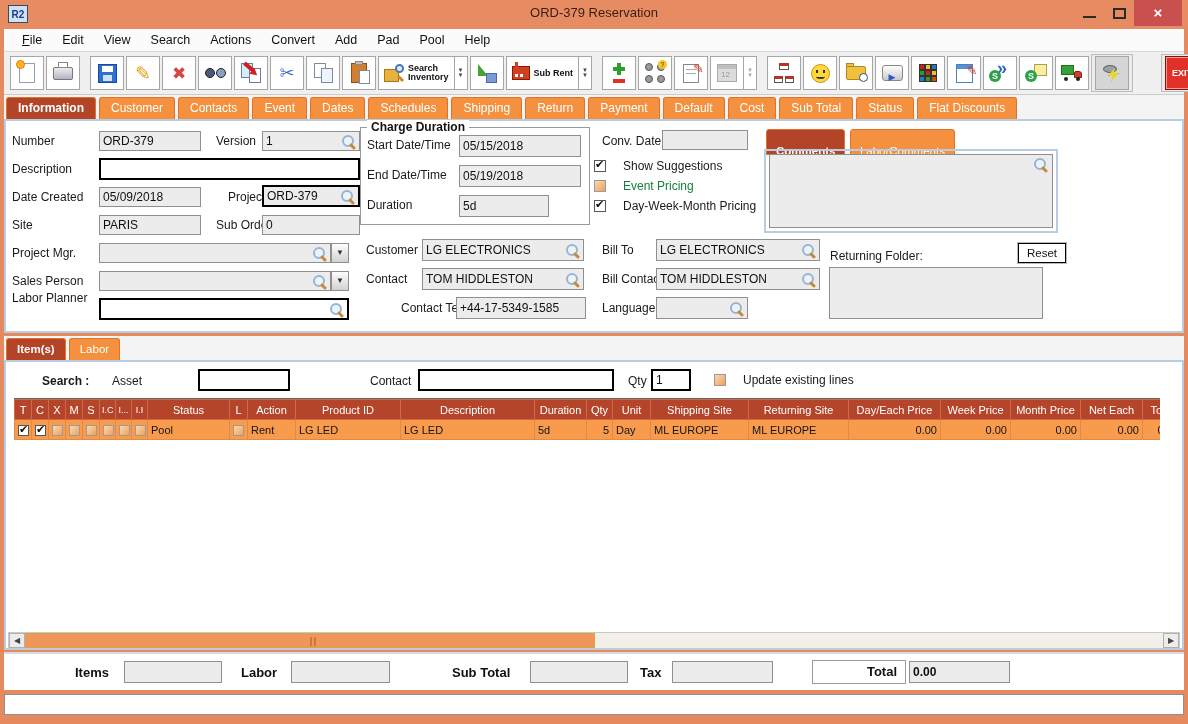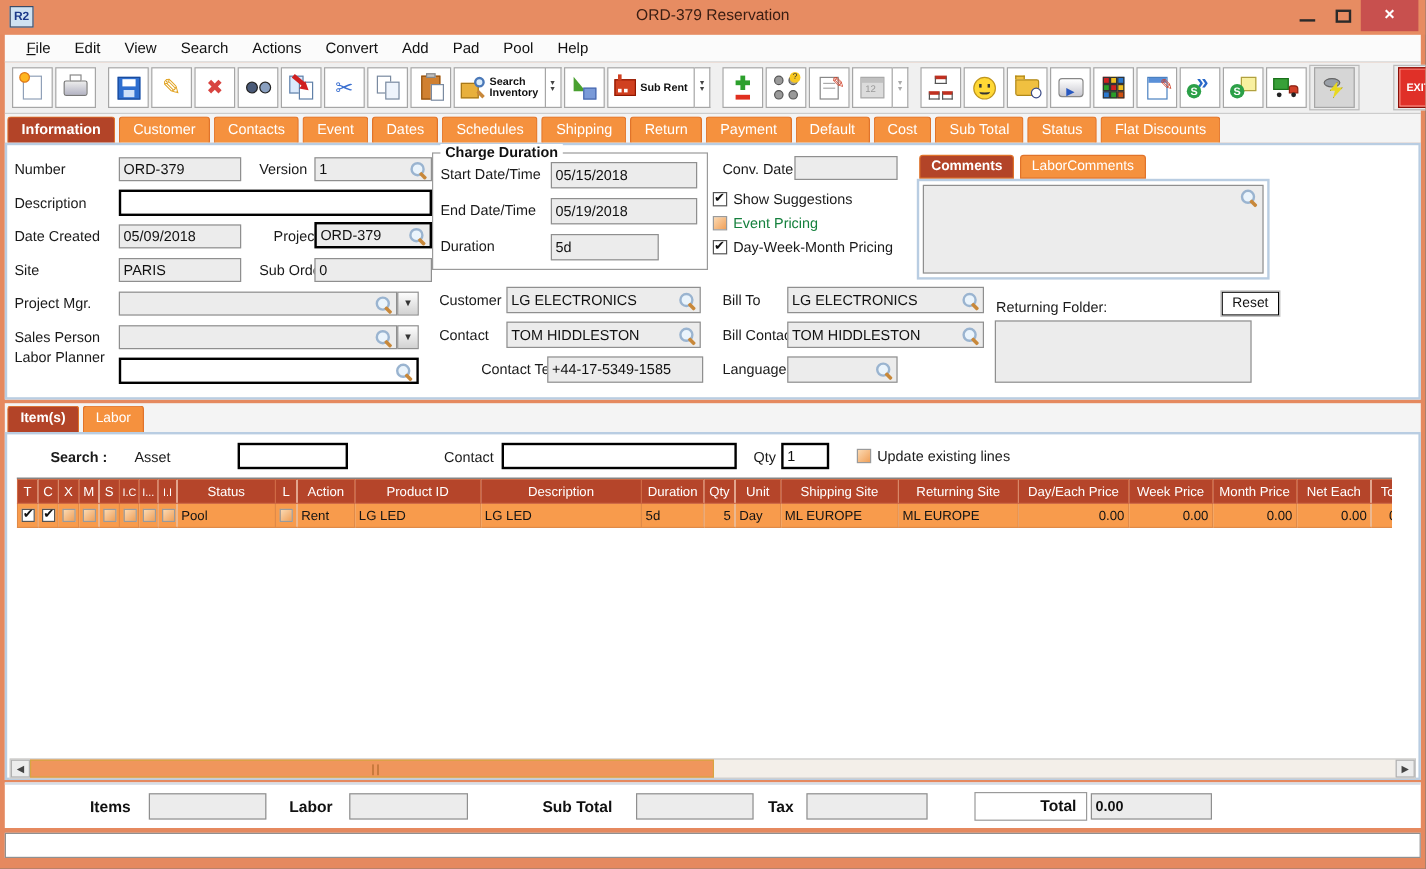--- a/index.html
+++ b/index.html
@@ -62,24 +62,24 @@
   .box.bk{border:2px solid #000;height:22px;}
   .combo{position:absolute;width:18px;height:20px;background:linear-gradient(#fdfdfd,#d2d2d2);border:1px solid #8f8f8f;
          font-size:8px;color:#333;text-align:center;line-height:18px;}
   .fset{position:absolute;border:1px solid #9a9a9a;}
   .fset>.legend{position:absolute;top:-8px;left:6px;background:#fff;padding:0 4px;font-size:12px;font-weight:bold;color:#111;}
 
   .cbx{display:inline-block;width:12px;height:12px;border:1px solid #9a9a9a;background:linear-gradient(135deg,#fbd9b2,#f0a059);
        position:relative;vertical-align:middle;flex:none;}
   .cbx.checked{background:#fff;border-color:#555;}
   .cbx.checked::after{content:"✔";position:absolute;left:0px;top:-3px;font-size:11px;color:#111;}
-  .opt{position:absolute;display:flex;align-items:center;gap:5px;font-size:12px;color:#1a1a1a;white-space:nowrap;}
+  .opt{position:absolute;display:flex;align-items:center;gap:17px;font-size:12px;color:#1a1a1a;white-space:nowrap;}
   .opt.dis{color:#15803d;}
 
-  .ctab{height:20px;padding:0 9px;background:#F5913E;border:1px solid #e0732a;border-radius:3px 3px 0 0;color:#fff;
+  .ctab{height:20px;padding:12px 9px;background:#F5913E;border:1px solid #e0732a;border-radius:3px 3px 0 0;color:#fff;
         font-size:11.5px;line-height:19px;display:inline-block;}
   .ctab.active{background:#B34428;font-weight:bold;}
 
   .resetbtn{position:absolute;width:48px;height:20px;background:#fff;border:1px solid #000;outline:1px solid #b8b8b8;
             font-size:11.5px;text-align:center;line-height:18px;color:#111;}
 
   
   .gridwrap{position:absolute;left:8px;top:36px;width:1146px;height:232px;overflow:hidden;border-top:1px solid #666;background:#fff;}
   table.grid{border-collapse:collapse;table-layout:fixed;width:1168px;}
   table.grid th{background:#B5452A;color:#fff;font-size:11px;font-weight:normal;height:20px;

